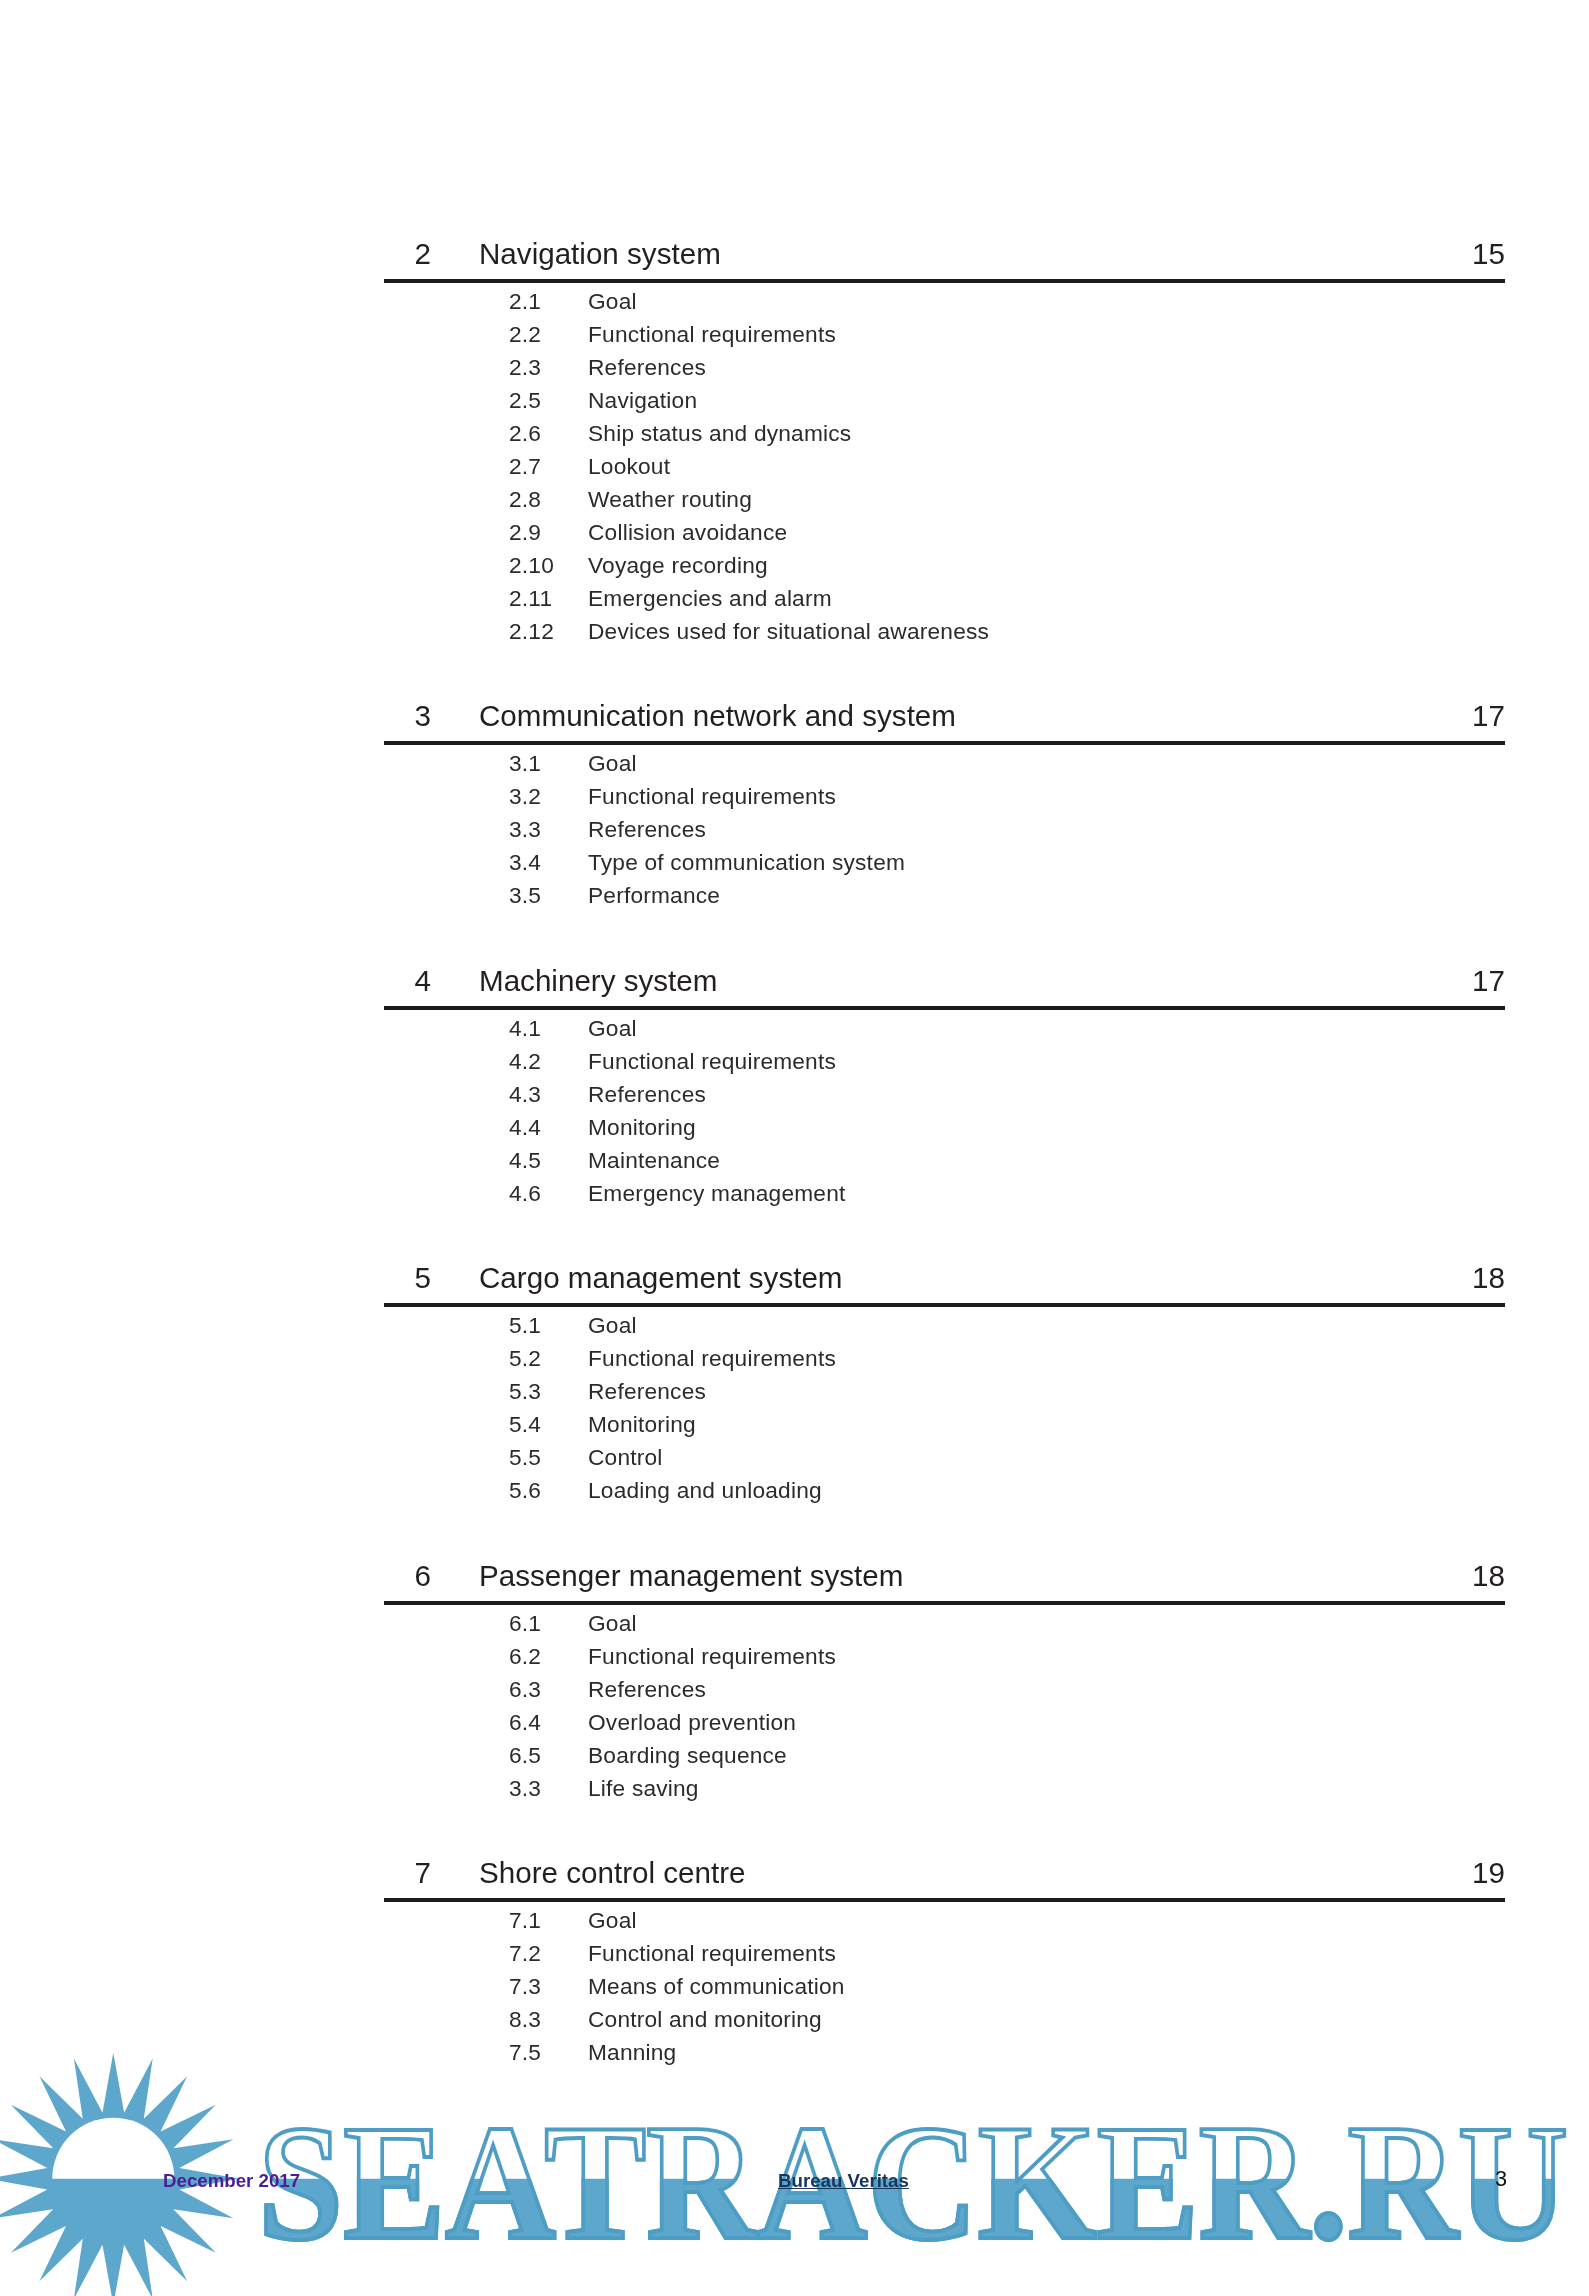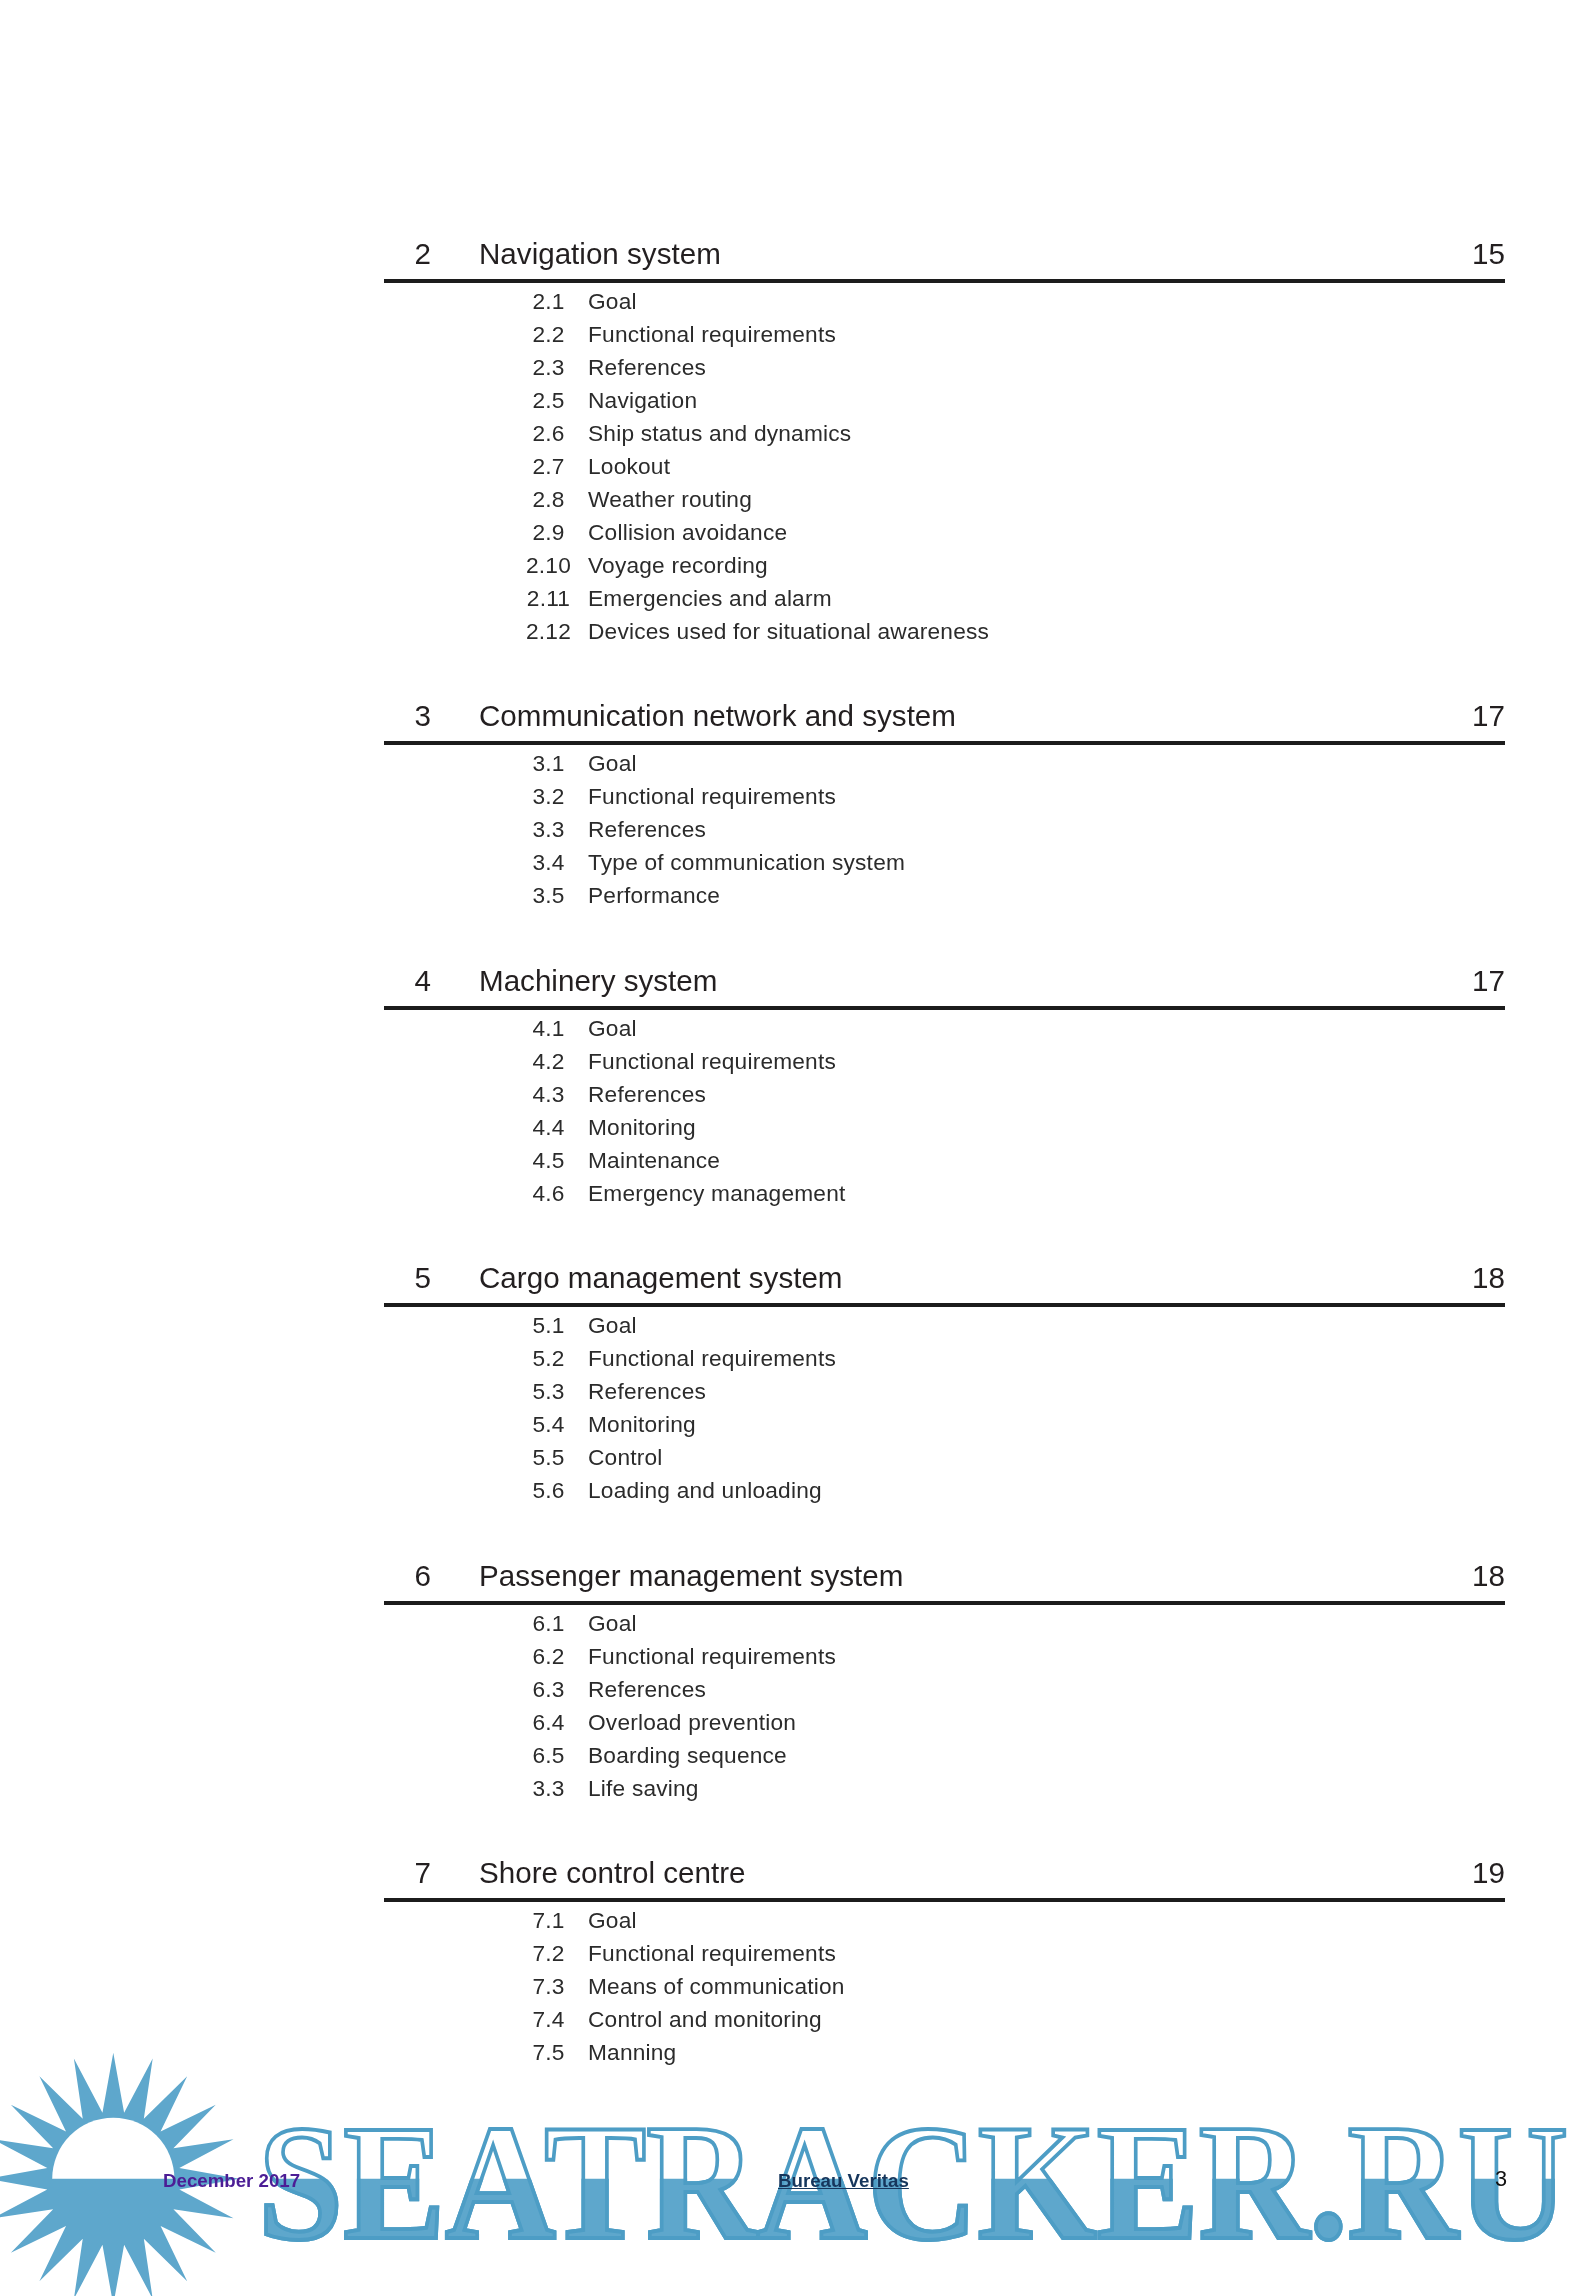--- a/index.html
+++ b/index.html
@@ -20,21 +20,20 @@
   .sec-num{display:inline-block;padding-left:30.5px;width:95px;box-sizing:border-box;}
   .sec-title{flex:1;}
   .sec-page{text-align:right;margin-top:28px;}
   .rule{height:3.9px;background:#1c1c1c;margin-top:6.9px;}
   .subs{margin-top:2px;}
   .sub{
     display:flex;align-items:baseline;
     padding-left:125px;
     font-size:22.7px;line-height:33px;color:#2b2b2b;
     letter-spacing:0.2px;
-    text-align:center;
   }
   .sub-num{display:inline-block;width:79px;}
   
   .watermark{
     position:absolute;left:0;top:2029px;width:1590px;height:267px;z-index:2;
     pointer-events:none;
   }
   
   .footer-item{position:absolute;z-index:3;font-weight:bold;}
   .footer-date{left:163px;top:2170px;font-size:18.7px;color:#4c1d95;}
@@ -247,21 +246,21 @@
           </div>
           <div class="sub">
             <span class="sub-num">7.2</span>
             <span class="sub-label">Functional requirements</span>
           </div>
           <div class="sub">
             <span class="sub-num">7.3</span>
             <span class="sub-label">Means of communication</span>
           </div>
           <div class="sub">
-            <span class="sub-num">7.4</span>
+            <span class="sub-num">8.3</span>
             <span class="sub-label">Control and monitoring</span>
           </div>
           <div class="sub">
             <span class="sub-num">7.5</span>
             <span class="sub-label">Manning</span>
           </div>
         </div>
       </div>
     </section>
 

